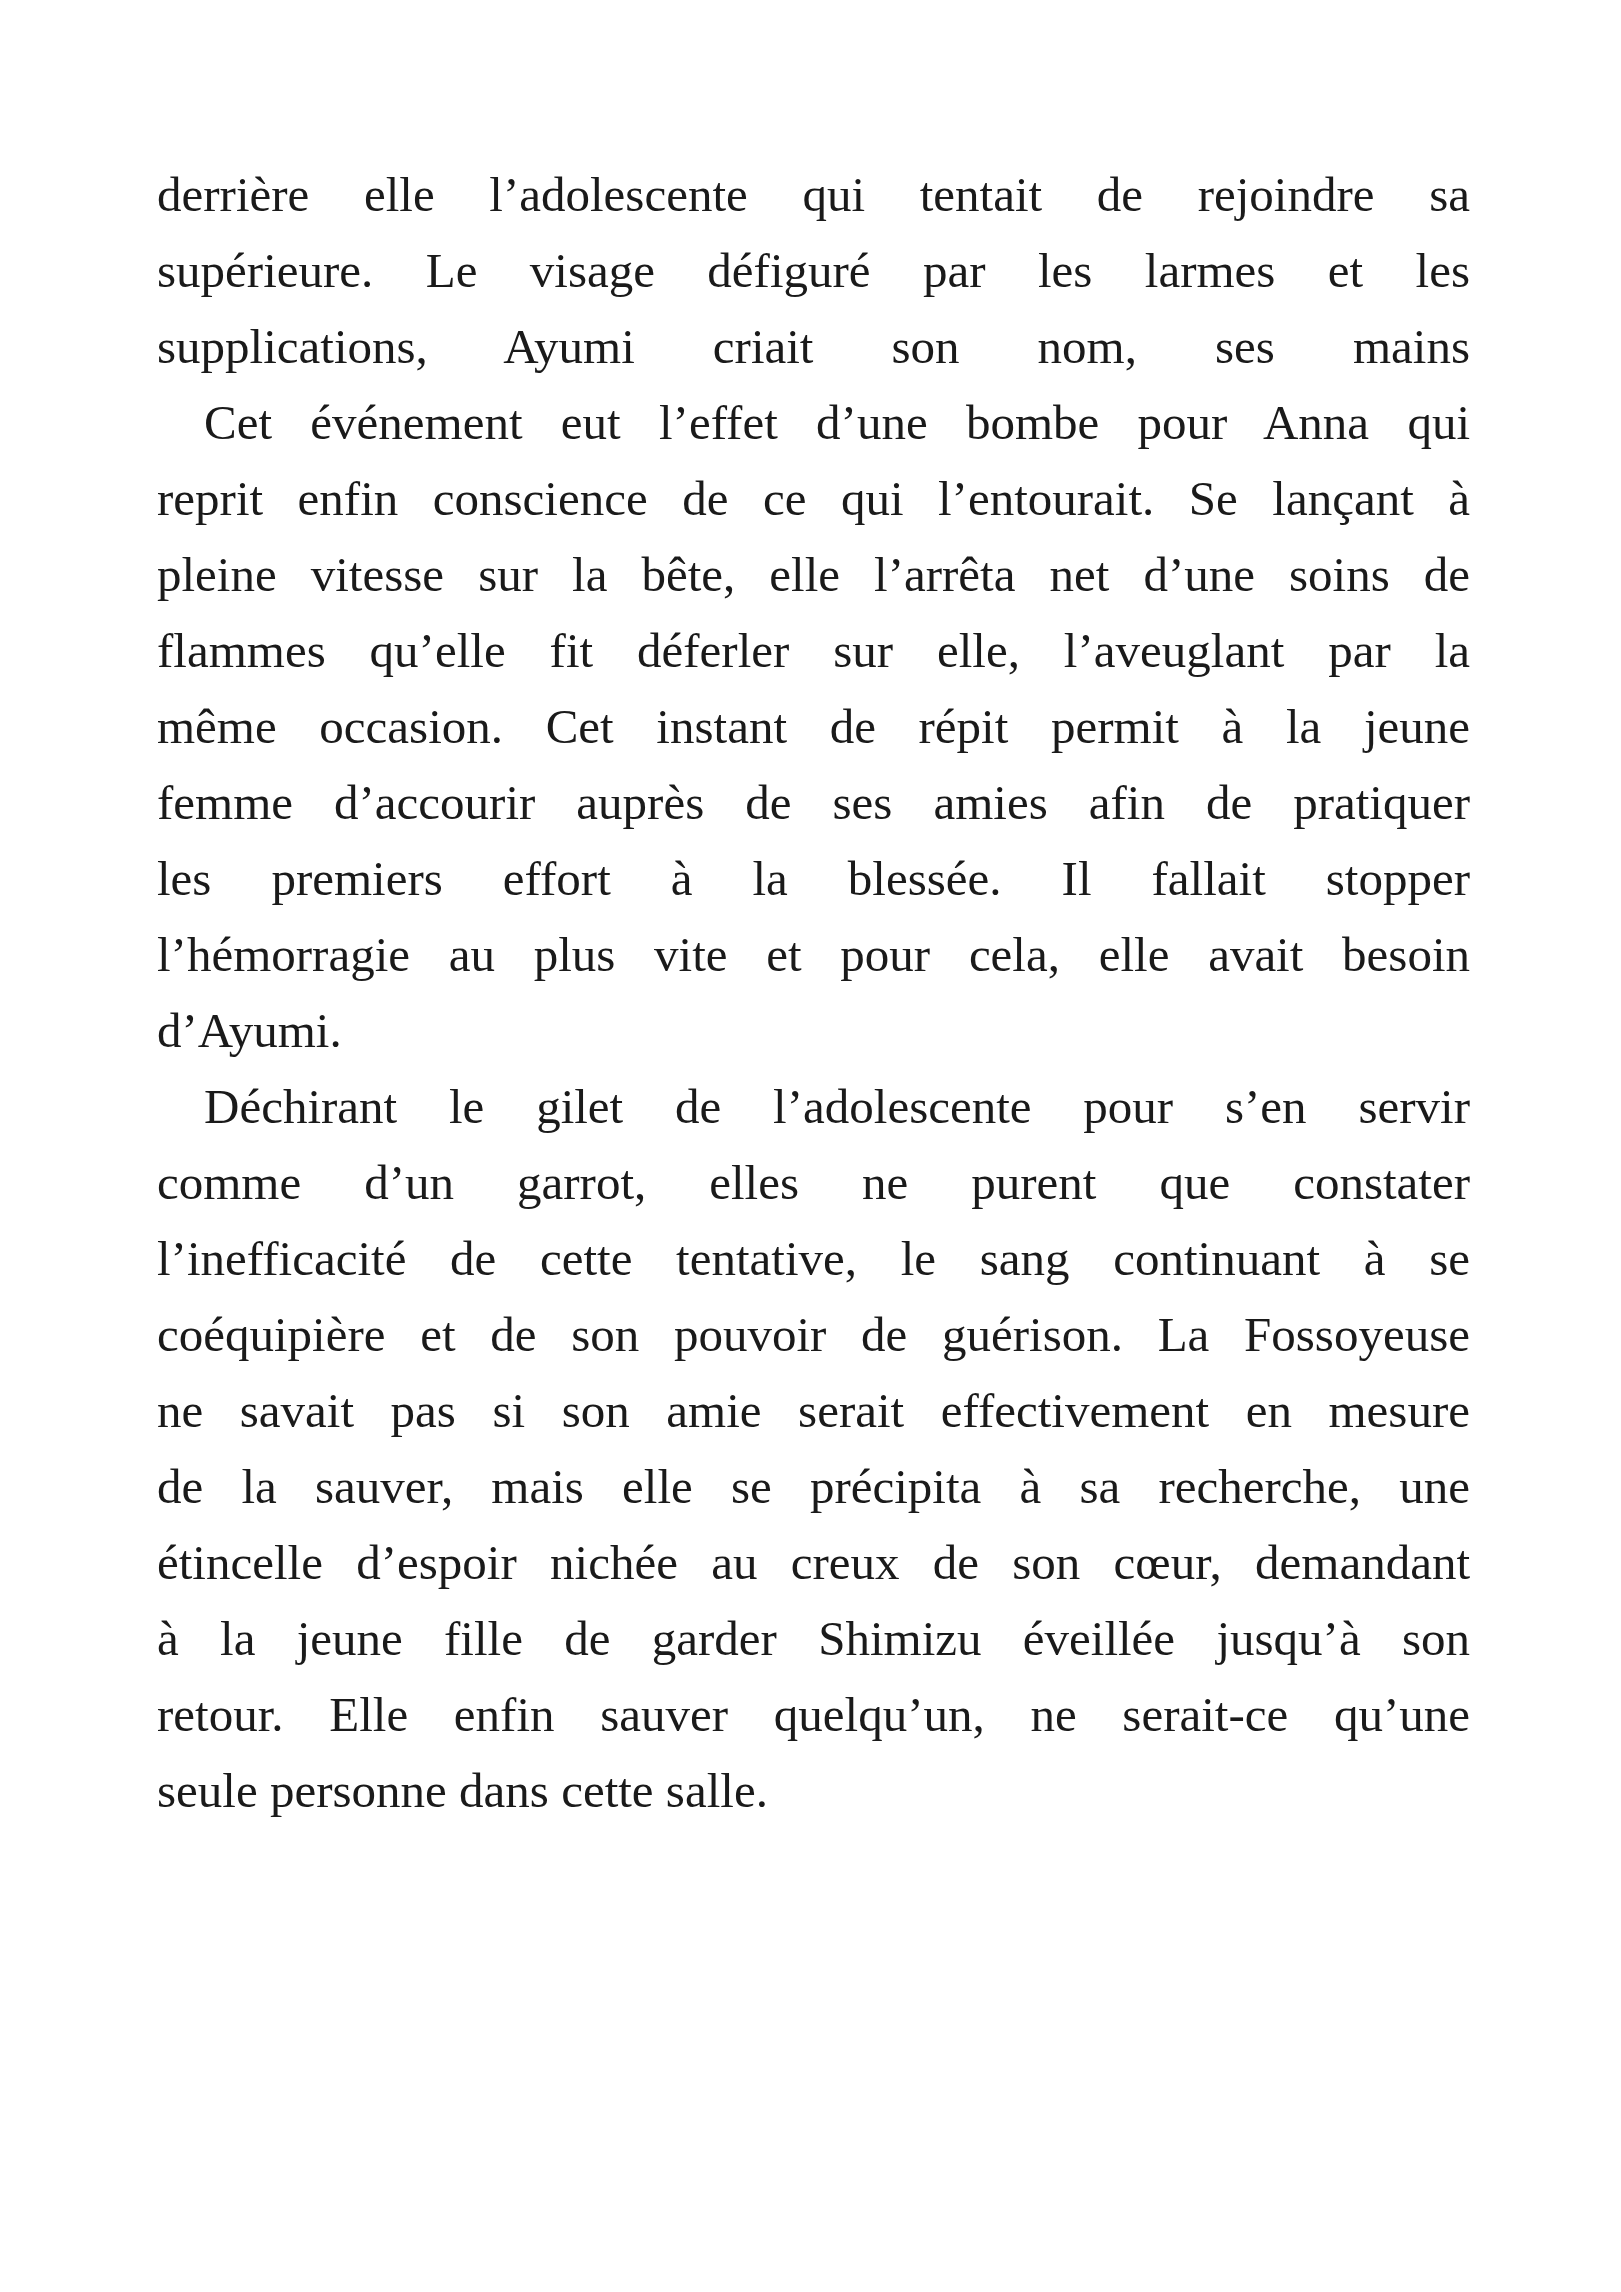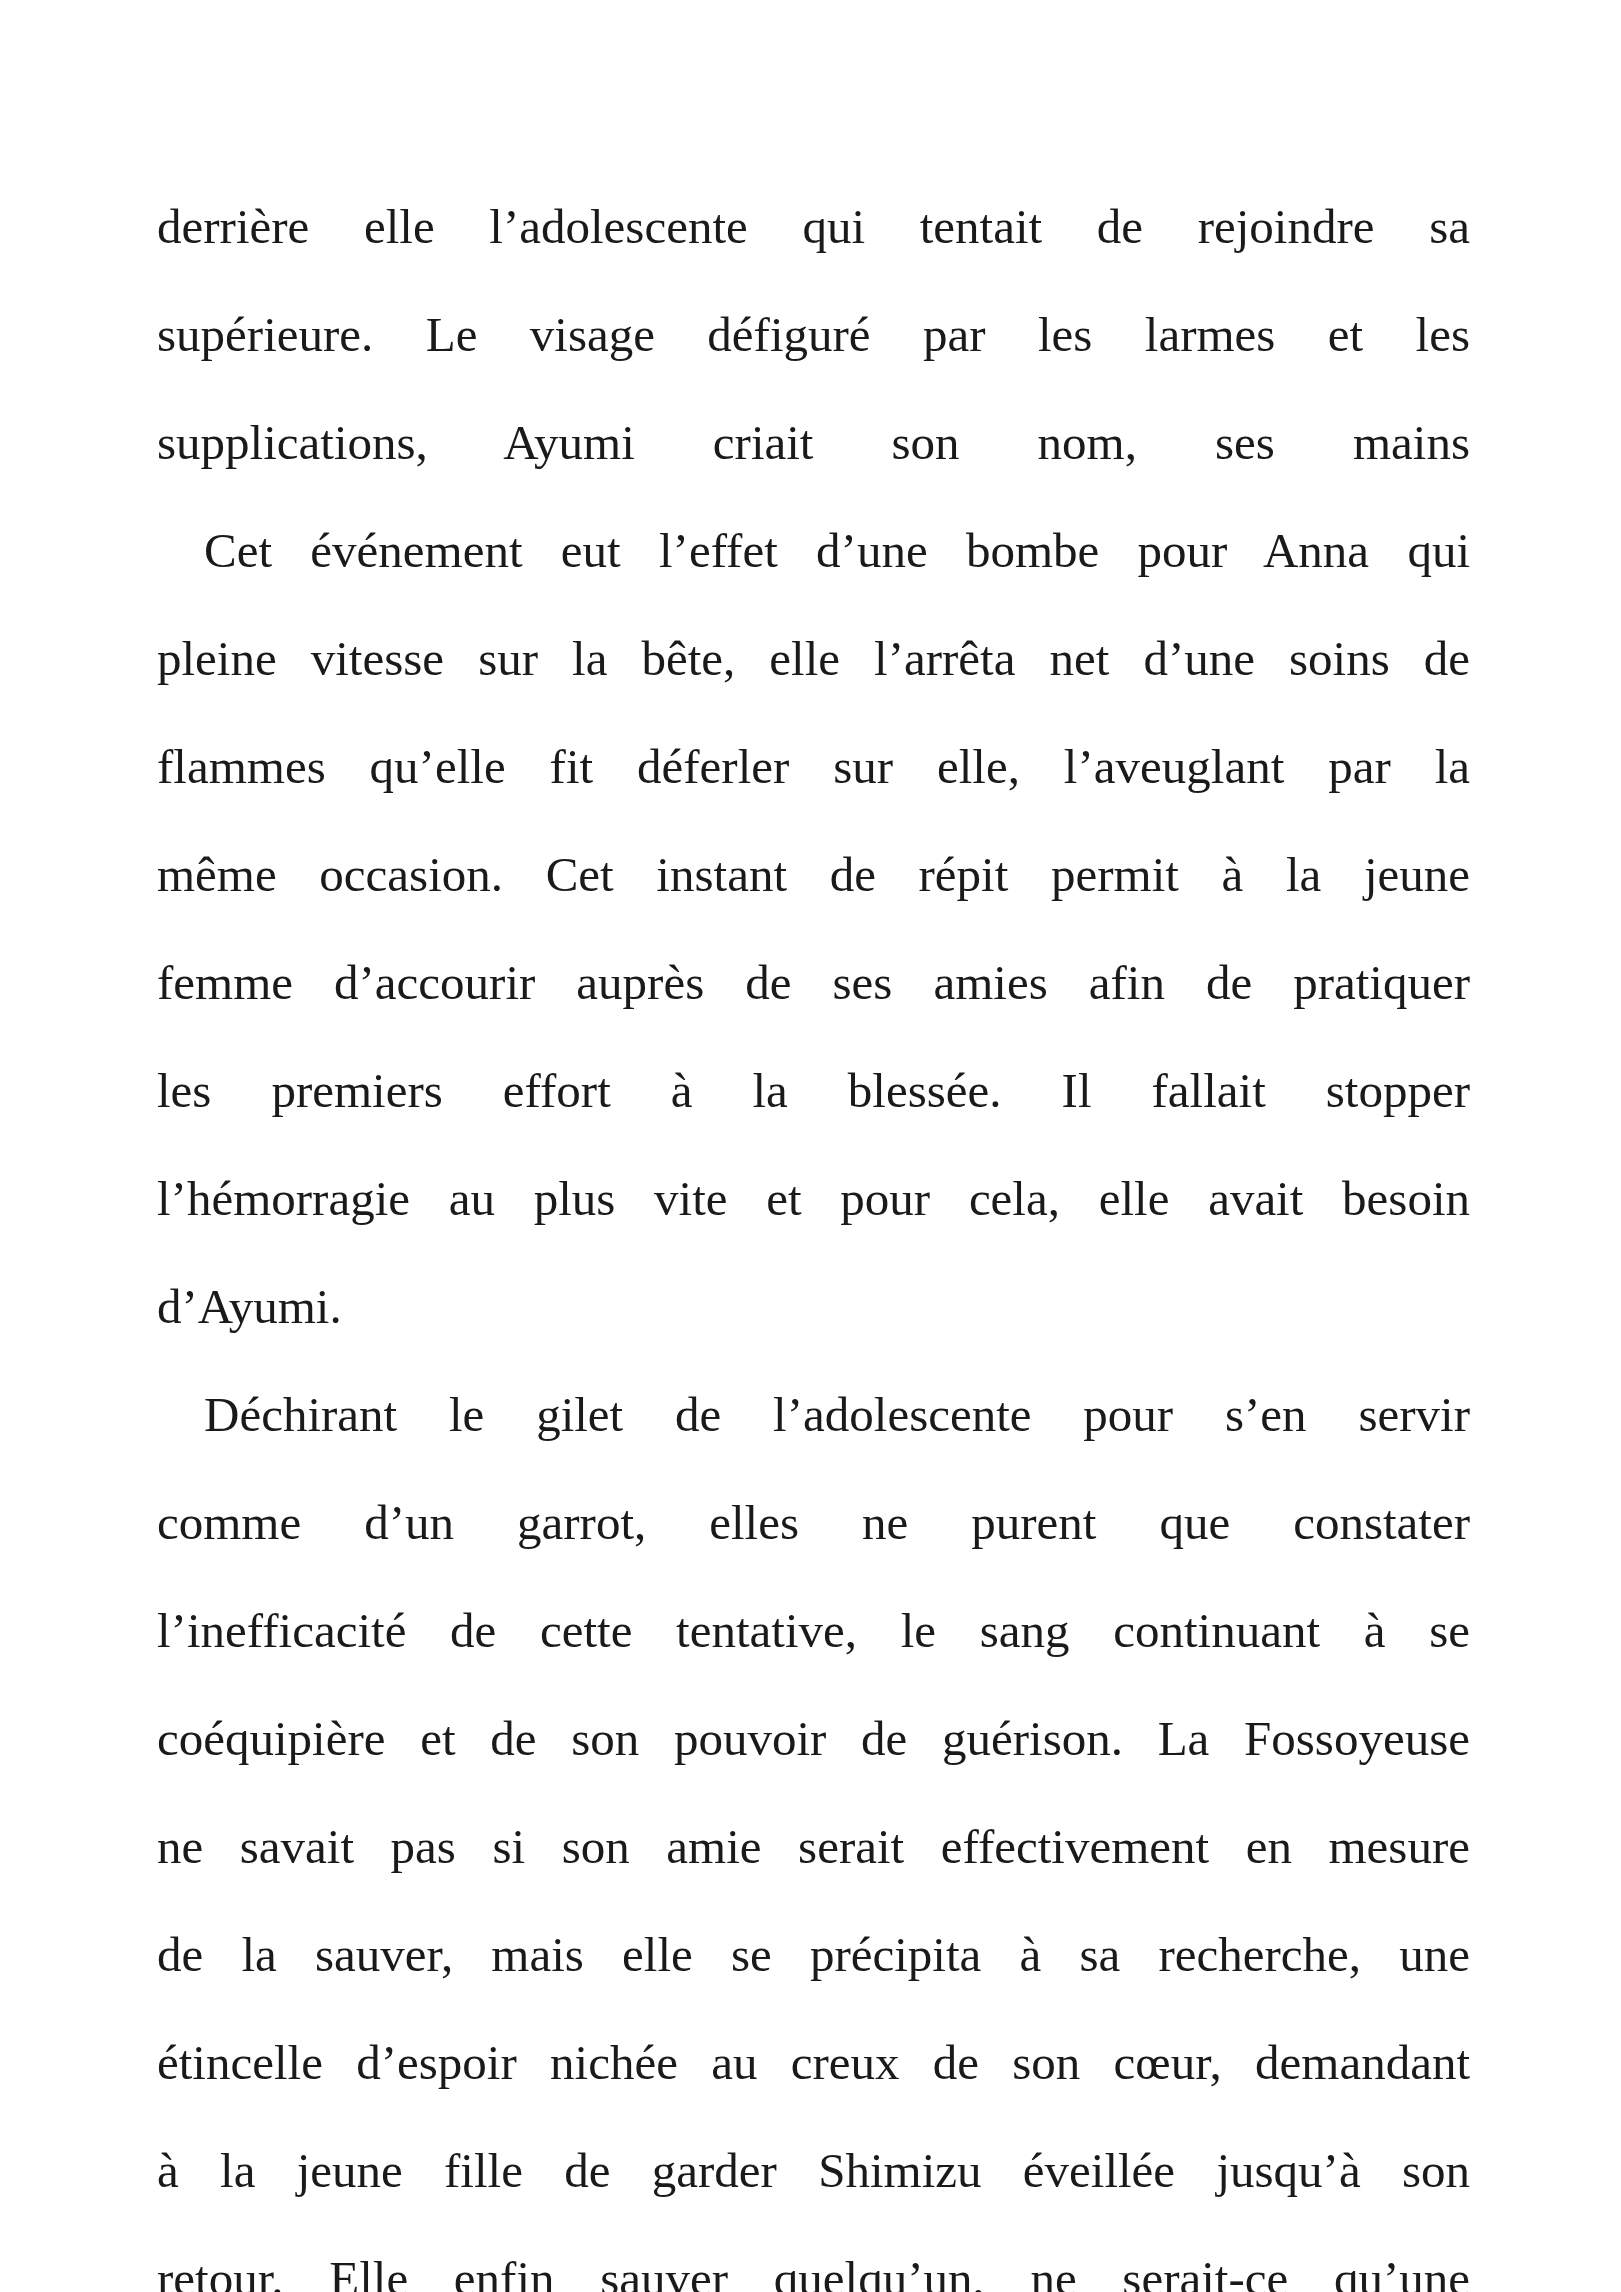--- a/index.html
+++ b/index.html
@@ -15,36 +15,36 @@
   }
   .para { margin: 0; }
   .line {
     display: block;
     height: 76px;
     line-height: 59px;
     white-space: nowrap;
     text-align: justify;
     text-align-last: justify;
     transform-origin: left top;
-    margin-top: 32px;
   }
   .line.last { text-align-last: left; }
   .line.indent { padding-left: 47px; }
 </style>
 </head>
 <body>
 
 <div class="page">
   <div class="para">
     <span class="line">derrière elle l’adolescente qui tentait de rejoindre sa</span>
     <span class="line">supérieure. Le visage défiguré par les larmes et les</span>
     <span class="line">supplications, Ayumi criait son nom, ses mains</span>
   </div>
   <div class="para">
     <span class="line indent">Cet événement eut l’effet d’une bombe pour Anna qui</span>
+    <span class="line">reprit enfin conscience de ce qui l’entourait. Se lançant à</span>
     <span class="line">pleine vitesse sur la bête, elle l’arrêta net d’une soins de</span>
     <span class="line">flammes qu’elle fit déferler sur elle, l’aveuglant par la</span>
     <span class="line">même occasion. Cet instant de répit permit à la jeune</span>
     <span class="line">femme d’accourir auprès de ses amies afin de pratiquer</span>
     <span class="line">les premiers effort à la blessée. Il fallait stopper</span>
     <span class="line">l’hémorragie au plus vite et pour cela, elle avait besoin</span>
     <span class="line last">d’Ayumi.</span>
   </div>
   <div class="para">
     <span class="line indent">Déchirant le gilet de l’adolescente pour s’en servir</span>

